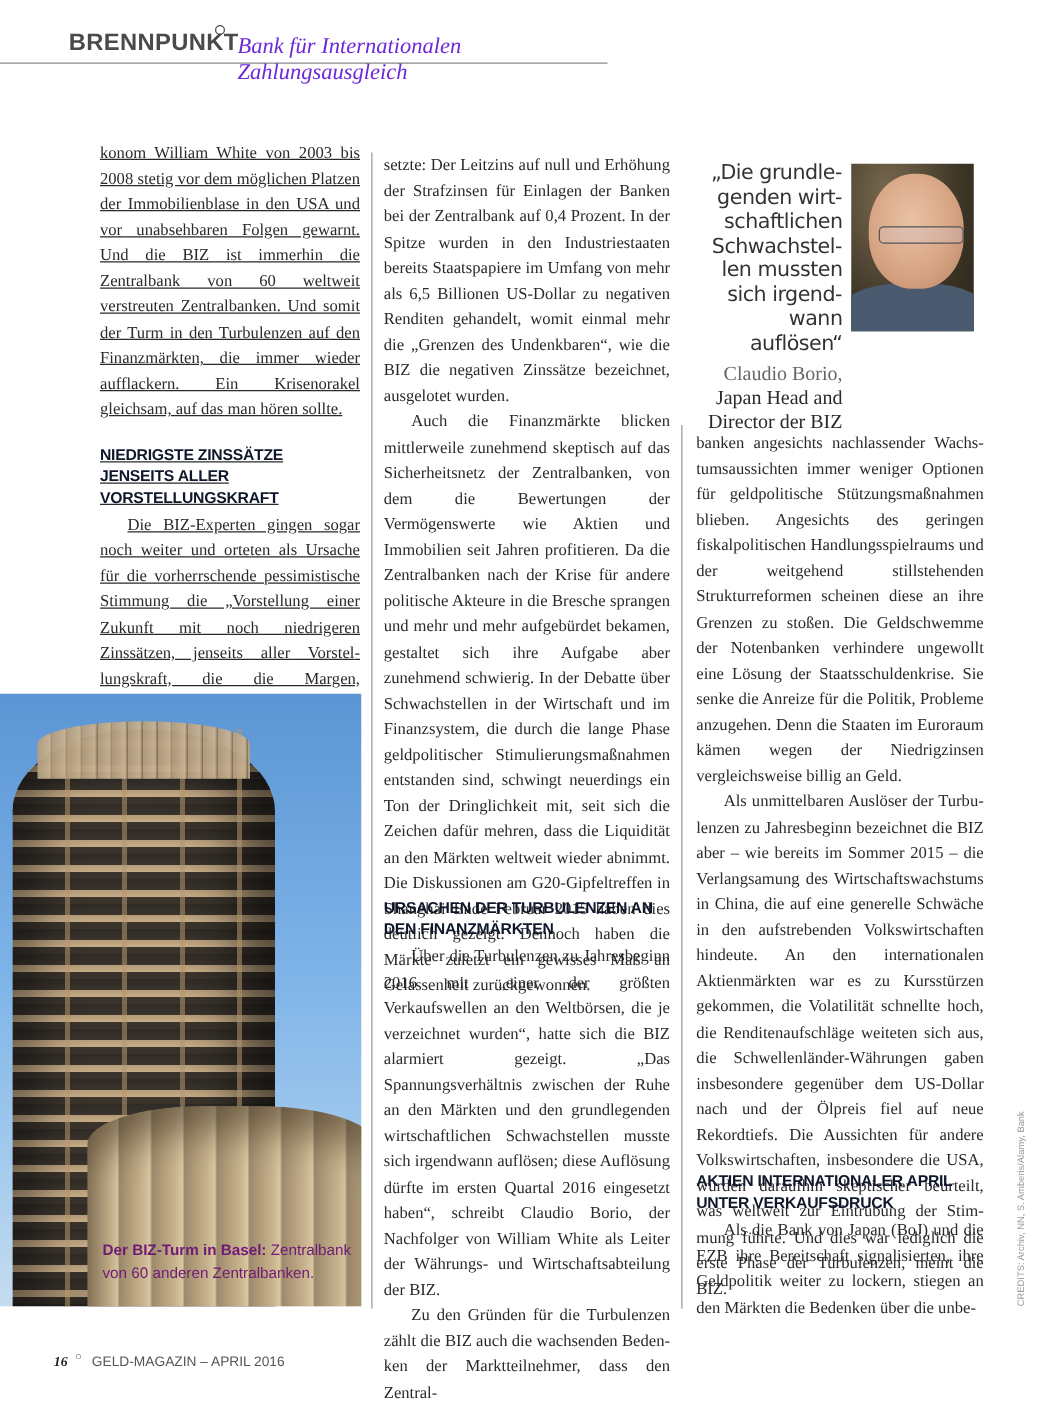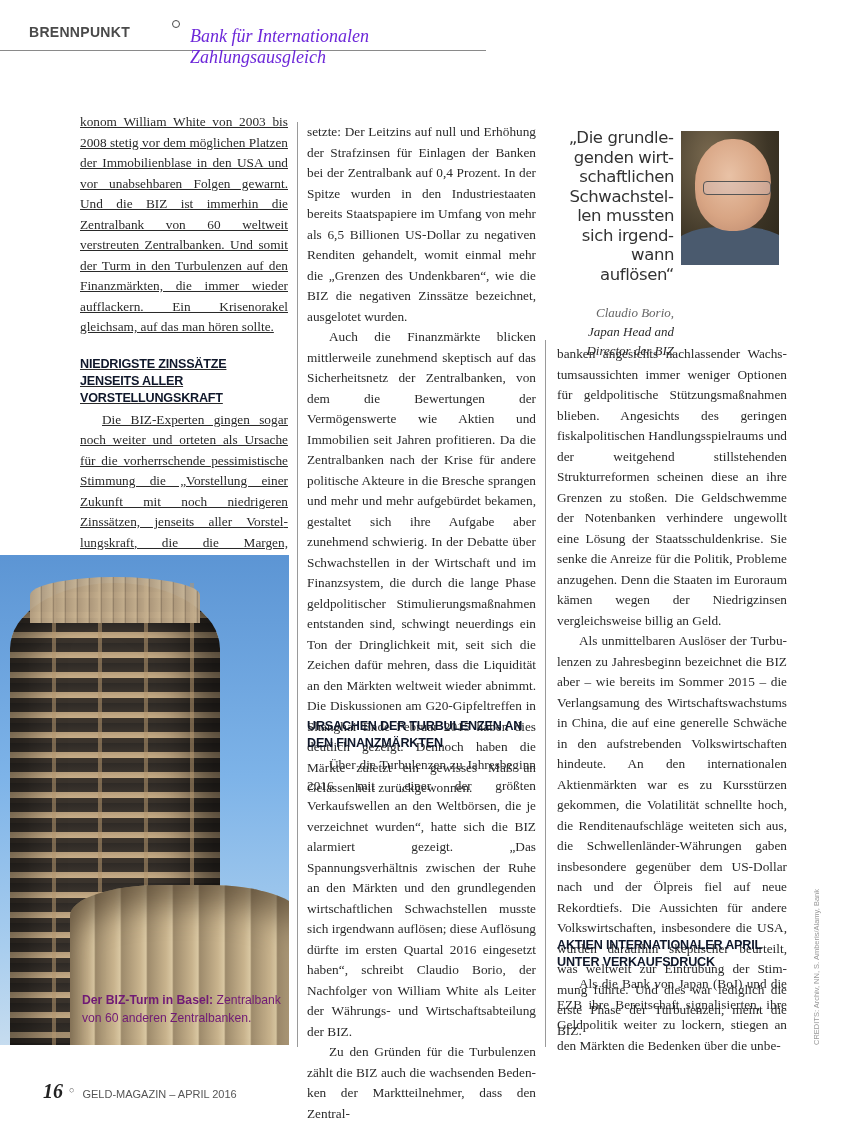--- a/index.html
+++ b/index.html
@@ -6,23 +6,23 @@
   body {
     width: 844px; height: 1126px; position: relative; overflow: hidden;
     font-family: "Liberation Serif", "DejaVu Serif", serif;
     color: #2a2a2a;
   }
   .header {
     position: absolute; left: 0; top: 18px; width: 486px; height: 32px;
     border-bottom: 1.5px solid #8a8a8a;
   }
   .kicker {
-    position: absolute; left: 29px; top: 6px;
+    position: absolute; left: 55px; top: 6px;
     font-family: "Liberation Sans", "DejaVu Sans", sans-serif;
-    font-weight: bold; font-size: 14px; letter-spacing: 0.3px; color: #4a4a4a;
+    font-weight: bold; font-size: 19px; letter-spacing: 0.3px; color: #4a4a4a;
   }
   .kicker-dot {
     position: absolute; left: 172px; top: 2px;
     width: 6px; height: 6px; border: 1.6px solid #4a4a4a; border-radius: 50%;
   }
   .topic {
     position: absolute; left: 190px; top: 8px;
     font-family: "Liberation Serif", serif; font-style: italic;
     font-size: 18px; color: #6d28d9;
   }
@@ -86,22 +86,22 @@
 
   .quote-block {
     position: absolute; left: 556px; top: 128px; width: 118px; text-align: right;
   }
   .quote {
     font-family: "DejaVu Sans", "Liberation Sans", sans-serif;
     font-size: 16.5px; line-height: 19.5px; color: #333; font-weight: normal;
     letter-spacing: -0.4px;
   }
   .quote-src {
-    font-family: "Liberation Serif", serif; font-style: italic;
-    font-size: 13px; line-height: 19px; color: #2a2a2a; margin-top: 19px;
+    font-family: "Liberation Serif", serif; 
+    font-size: 16px; line-height: 19px; color: #2a2a2a; margin-top: 6px;
   }
   .quote-src .name { color: #666; }
   .portrait {
     position: absolute; left: 681px; top: 131px; width: 98px; height: 134px;
     background: radial-gradient(ellipse at 30% 20%, #7a6a50 0%, #3d3526 60%, #2a2418 100%);
     overflow: hidden;
   }
   .portrait .face {
     position: absolute; left: 14px; top: 8px; width: 76px; height: 92px;
     border-radius: 48% 48% 45% 45%;
@@ -115,21 +115,21 @@
     position: absolute; left: -10px; top: 96px; width: 120px; height: 60px;
     border-radius: 40% 40% 0 0; background: #4a5a6e;
   }
 
   .footer {
     position: absolute; left: 43px; top: 1080px;
     font-family: "Liberation Sans", "DejaVu Sans", sans-serif; font-size: 11px; color: #555;
   }
   .footer .page {
     font-family: "Liberation Serif", serif; font-style: italic; font-weight: bold;
-    font-size: 20px; color: #222; margin-right: 6px;
+    font-size: 11px; color: #222; margin-right: 6px;
   }
   .footer .dot { font-size: 9px; vertical-align: super; margin-right: 8px; color: #555; }
 
   .credits {
     position: absolute; left: 812px; top: 1045px;
     transform: rotate(-90deg); transform-origin: left top;
     font-family: "Liberation Sans", sans-serif; font-size: 7.5px; color: #999; white-space: nowrap;
     width: 160px;
   }
 </style>

